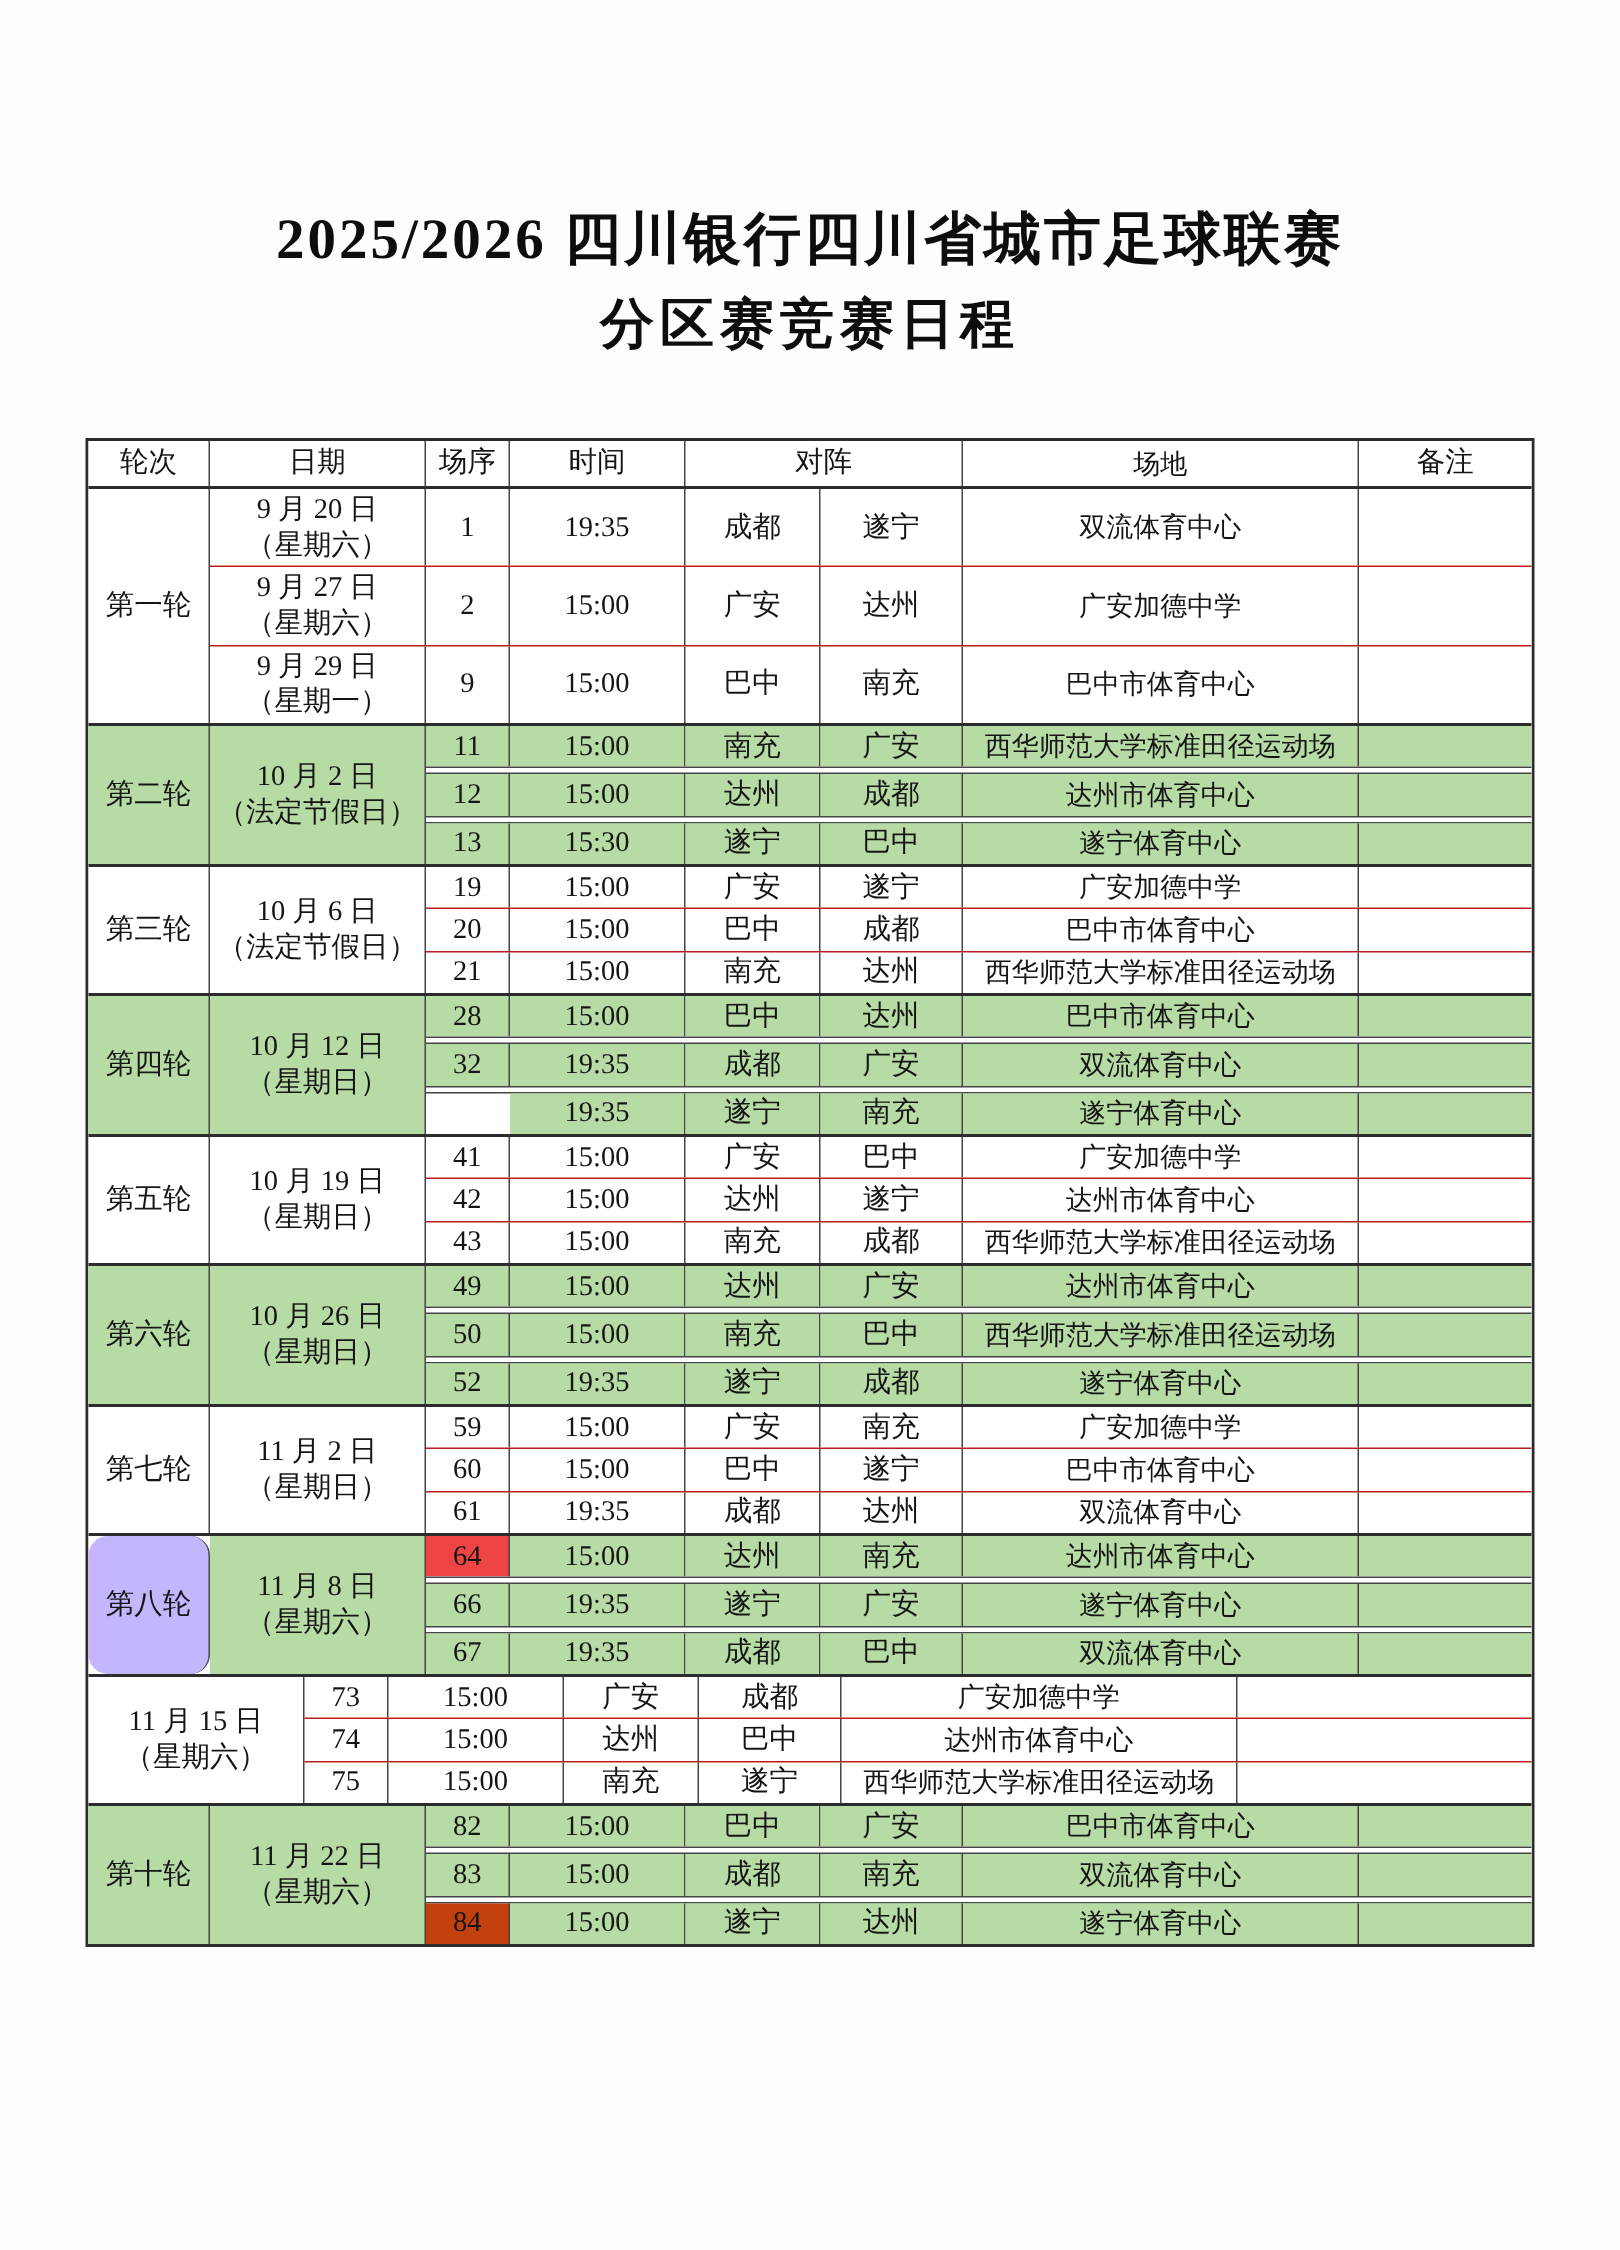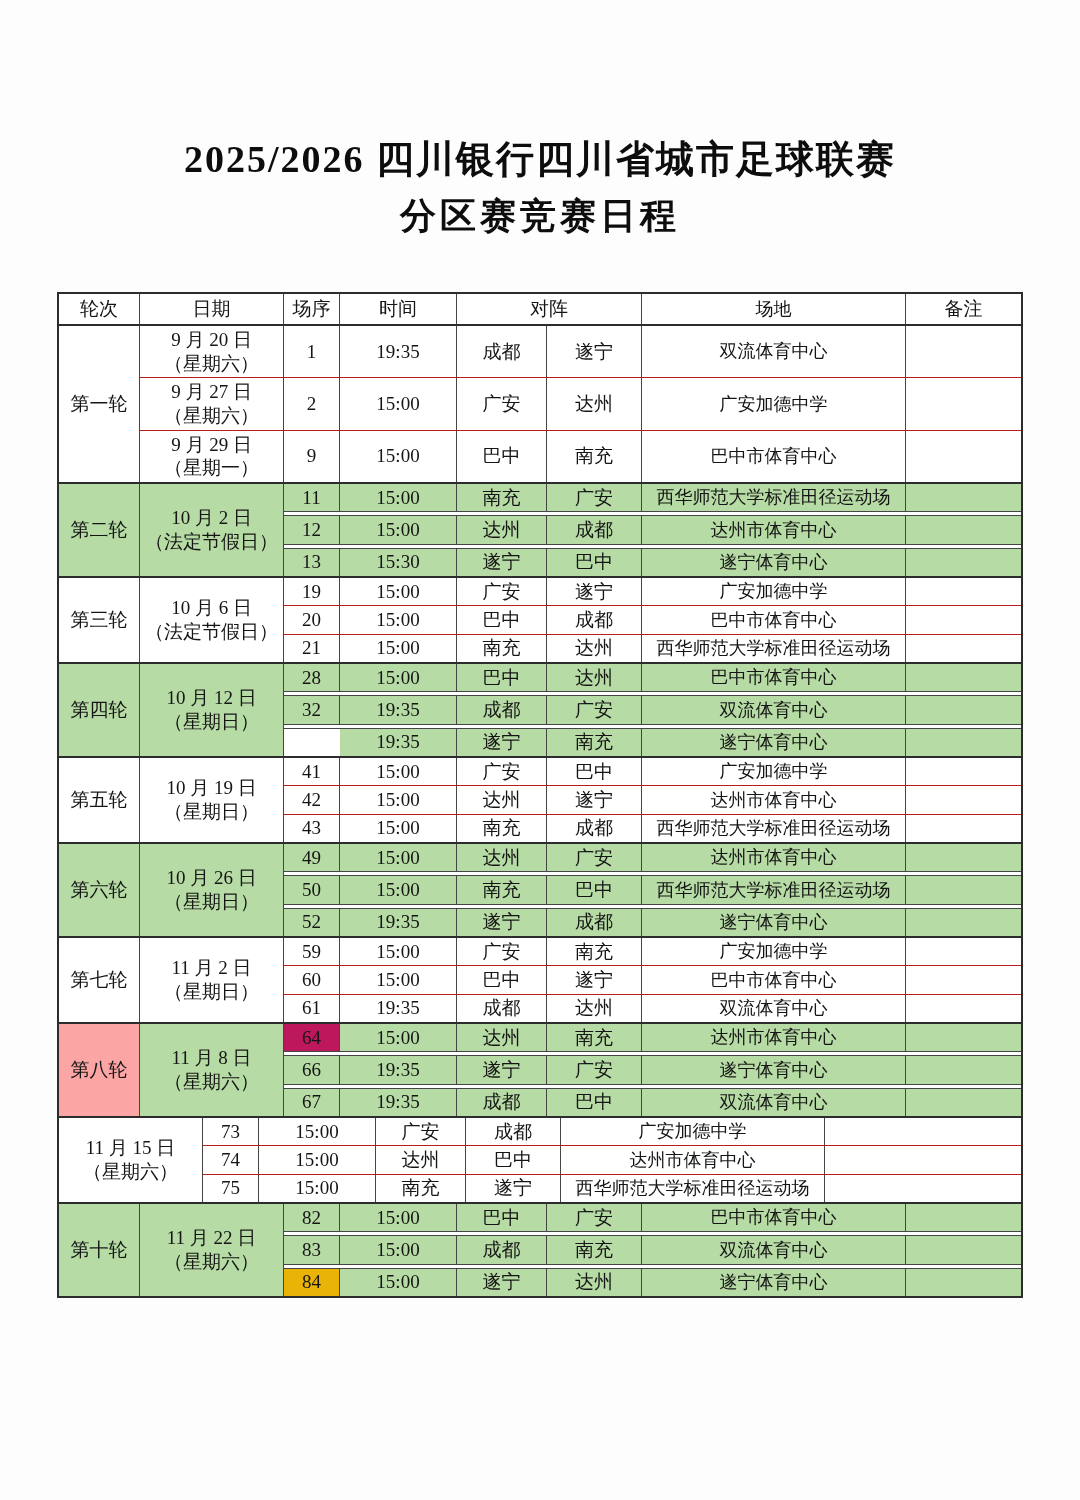--- a/index.html
+++ b/index.html
@@ -321,28 +321,28 @@
               <div class="cell c-seq">61</div>
               <div class="cell c-time">19:35</div>
               <div class="cell c-ta">成都</div>
               <div class="cell c-tb">达州</div>
               <div class="cell c-venue">双流体育中心</div>
               <div class="cell c-note"></div>
             </div>
           </div>
         </div>
         <div class="block green">
-          <div class="cell c-round" style="background: #fca5a5;">第八轮</div>
+          <div class="cell c-round" style="background: #c4b5fd; border-radius: 13px;">第八轮</div>
           <div class="cell c-date" style="background: rgb(182, 219, 164);">
             <div class="dline">11 月 8 日</div>
             <div class="dline">（星期六）</div>
           </div>
           <div class="rows">
             <div class="mrow">
-              <div class="cell c-seq" style="background: #be185d;">64</div>
+              <div class="cell c-seq" style="background: #ef4444;">64</div>
               <div class="cell c-time" style="background: rgb(182, 219, 164);">15:00</div>
               <div class="cell c-ta" style="background: rgb(182, 219, 164);">达州</div>
               <div class="cell c-tb" style="background: rgb(182, 219, 164);">南充</div>
               <div class="cell c-venue" style="background: rgb(182, 219, 164);">达州市体育中心</div>
               <div class="cell c-note" style="background: rgb(182, 219, 164);"></div>
             </div>
             <div class="gap"></div>
             <div class="mrow">
               <div class="cell c-seq" style="background: rgb(182, 219, 164);">66</div>
               <div class="cell c-time" style="background: rgb(182, 219, 164);">19:35</div>
@@ -413,21 +413,21 @@
             <div class="mrow">
               <div class="cell c-seq" style="background: rgb(182, 219, 164);">83</div>
               <div class="cell c-time" style="background: rgb(182, 219, 164);">15:00</div>
               <div class="cell c-ta" style="background: rgb(182, 219, 164);">成都</div>
               <div class="cell c-tb" style="background: rgb(182, 219, 164);">南充</div>
               <div class="cell c-venue" style="background: rgb(182, 219, 164);">双流体育中心</div>
               <div class="cell c-note" style="background: rgb(182, 219, 164);"></div>
             </div>
             <div class="gap"></div>
             <div class="mrow">
-              <div class="cell c-seq" style="background: #eab308;">84</div>
+              <div class="cell c-seq" style="background: #c2410c;">84</div>
               <div class="cell c-time" style="background: rgb(182, 219, 164);">15:00</div>
               <div class="cell c-ta" style="background: rgb(182, 219, 164);">遂宁</div>
               <div class="cell c-tb" style="background: rgb(182, 219, 164);">达州</div>
               <div class="cell c-venue" style="background: rgb(182, 219, 164);">遂宁体育中心</div>
               <div class="cell c-note" style="background: rgb(182, 219, 164);"></div>
             </div>
           </div>
         </div>
       </div>
   </div>

